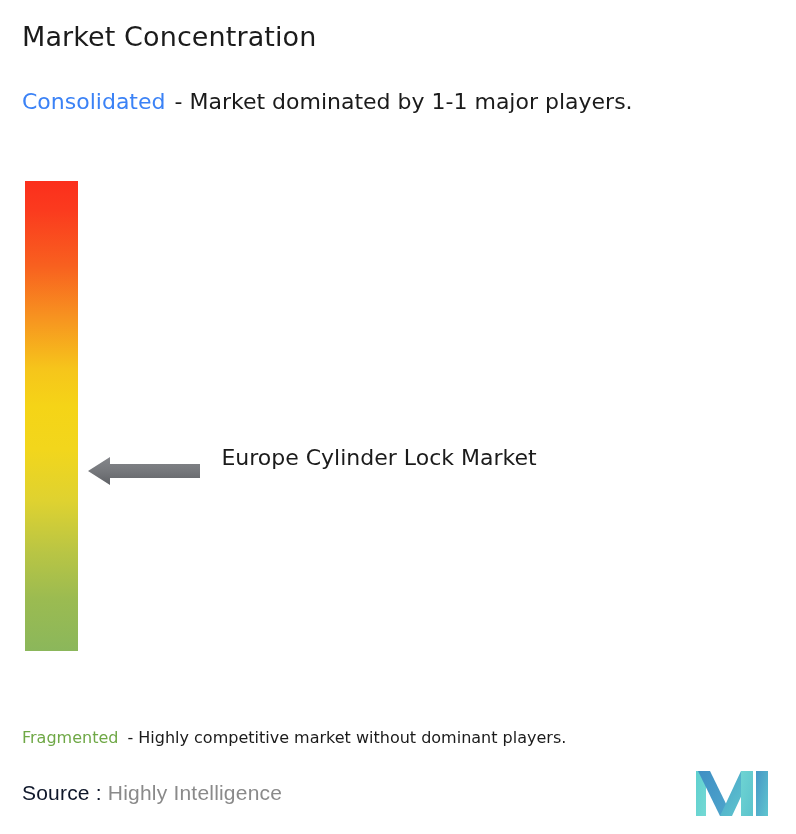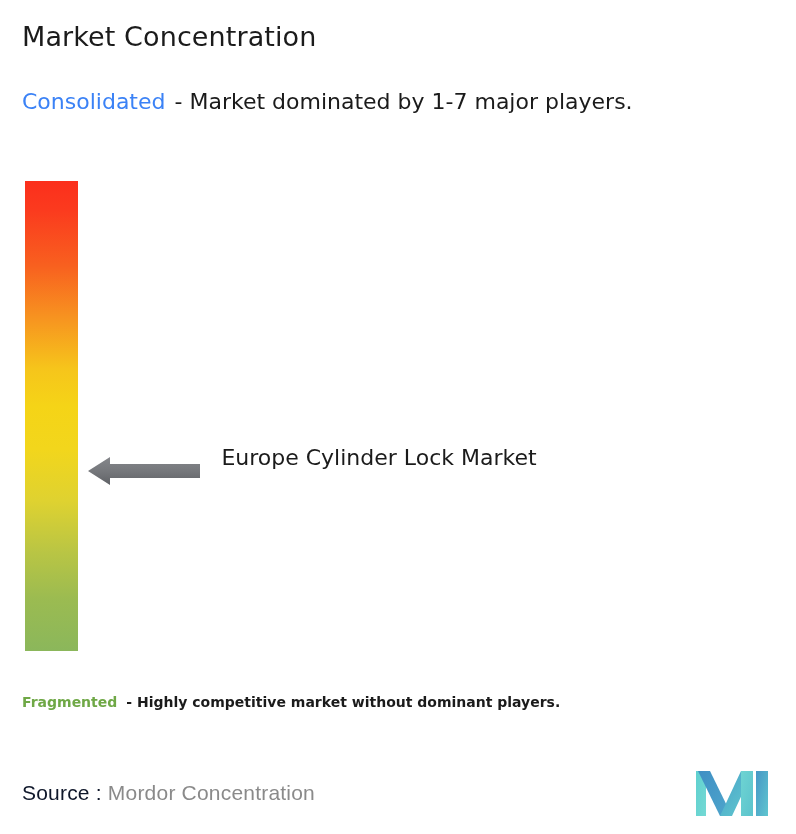--- a/index.html
+++ b/index.html
@@ -44,26 +44,25 @@
     left: 22px;
     top: 86px;
     width: 740px;
     font-size: 22px;
     line-height: 32px;
     color: #1b1b1b;
   }
   .legend-bottom {
     position: absolute;
     left: 22px;
-    top: 686px;
+    top: 722px;
     width: 762px;
-    font-size: 14px;
+    font-size: 16px;
     line-height: 32px;
     color: #1b1b1b;
-    font-weight: bold;
   }
   .kw-consolidated {
     color: #e2574c;
   }
   .kw-fragmented {
     color: #6fa846;
   }
   .legend-sep {
     display: inline-block;
     width: 9px;
@@ -156,21 +155,21 @@
   }
 </style>
 </head>
 <body>
 
 <div class="canvas">
 
   <div class="chart-title">Market Concentration</div>
 
   <div class="legend-top">
-    <span class="kw-consolidated" style="color: #3b82f6;">Consolidated</span><span class="legend-sep"></span><span>- Market dominated by 1-7 major players.</span>
+    <span class="kw-consolidated" style="color: #3b82f6;">Consolidated</span><span class="legend-sep"></span><span>- Market dominated by 1-1 major players.</span>
   </div>
 
   <div class="gradient-bar"></div>
 
   <div class="callout">
     <div class="arrow-wrap">
       <svg class="arrow-svg" width="112" height="30" viewBox="0 0 112 30" xmlns="http://www.w3.org/2000/svg">
         <defs>
           <linearGradient id="arrGrad" x1="0" y1="0" x2="0" y2="1">
             <stop offset="0%" stop-color="#85878b"></stop>
@@ -185,21 +184,21 @@
   </div>
 
   <div class="legend-bottom">
     <span class="kw-fragmented" style="color: rgb(111, 168, 70);">Fragmented</span><span class="legend-sep"></span><span>- Highly competitive market without dominant players.</span>
   </div>
 
   <div class="footer-rule"></div>
 
   <div class="source-line" style="color: rgb(128, 128, 128);">
     <span class="source-label">Source :</span>
-    <span class="source-value">Mordor Concentration</span>
+    <span class="source-value">Highly Intelligence</span>
   </div>
 
   <div class="brand-logo">
     <svg width="72" height="45" viewBox="0 0 72 45" xmlns="http://www.w3.org/2000/svg">
       <defs>
         <linearGradient id="lgA" x1="0" y1="0" x2="1" y2="1">
           <stop offset="0%" stop-color="#5fd0cf"></stop>
           <stop offset="100%" stop-color="#74d9d4"></stop>
         </linearGradient>
         <linearGradient id="lgB" x1="0" y1="0" x2="1" y2="1">

